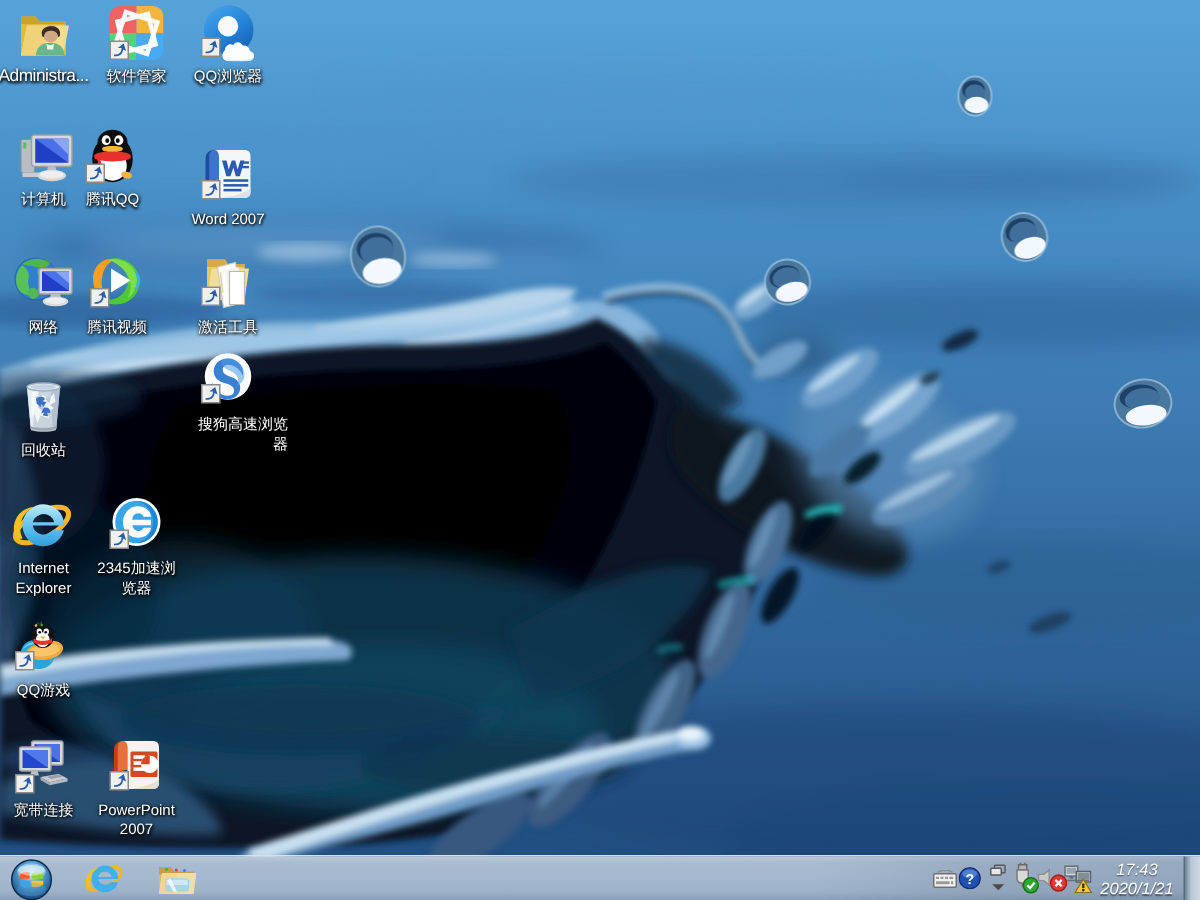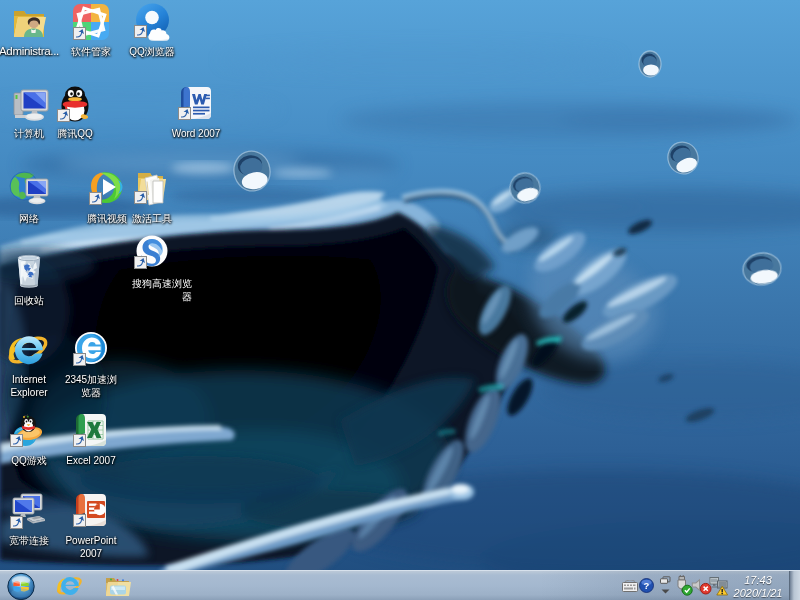--- a/index.html
+++ b/index.html
@@ -394,21 +394,21 @@
   <path d="M6,31.5 C8,29 12,28.5 13,30.5 C14,32.5 11,34 9,34 C7,34 5.5,33 6,31.5 Z" fill="#f5b53a"></path>
   <path d="M32,31.5 C30,29 26,28.5 25,30.5 C24,32.5 27,34 29,34 C31,34 32.5,33 32,31.5 Z" fill="#f5b53a"></path>
   <g transform="translate(1,24)">
    <rect x="0.5" y="0.5" width="12" height="12" fill="#f0f0f0" stroke="#8a8a8a"></rect>
    <path d="M3,9.5 C7,9.5 8,7.5 8,5 L5.5,5 L9.5,2 L11,7 L9,6 C9,9 6.5,11 3,10.5 Z" fill="#2a5fa8"></path>
   </g>
  </svg>
       </div>
  <div class="lbl">腾讯QQ</div>
 </div>
-<div class="ico" style="left:75px;top:170px;">
+<div class="ico" style="left:46px;top:170px;">
  <div class="g">
         <svg width="38" height="38" viewBox="0 0 38 38">
   <path d="M12,3 C6,5 3,10 3,16 C3,24 8,30 15,31 C10,27 8,22 9,15 C10,9 13,5 17,3.5 C15,2.8 13.5,2.6 12,3 Z" fill="#f6a020"></path>
   <path d="M14,2.5 C24,0.5 33,7 34,16 C35,25 28,33 18,33 C13,33 9.5,31 7,28 C10,30 16,30.5 20,28 C26,24.5 28,17 24.5,11 C22,6.5 18,4 14,2.5 Z" fill="#4cc934"></path>
   <path d="M13,3 C20,1.5 28,5 31,11 C34,17 32,25 26,29 C29,24 29,17 25,12 C22,7.5 17,4.5 13,3 Z" fill="#7ede48"></path>
   <path d="M30,24 C33,20 33,14 30,10 C36,13 36,21 30,24 Z" fill="#35b2e8"></path>
   <path d="M15,9 L28,17 L15,25 Z" fill="#fff"></path>
   <g transform="translate(1,22)">
    <rect x="0.5" y="0.5" width="12" height="12" fill="#f0f0f0" stroke="#8a8a8a"></rect>
    <path d="M3,9.5 C7,9.5 8,7.5 8,5 L5.5,5 L9.5,2 L11,7 L9,6 C9,9 6.5,11 3,10.5 Z" fill="#2a5fa8"></path>
@@ -424,40 +424,20 @@
   <circle cx="19" cy="17" r="14.2" fill="#3aa4e8"></circle>
   <path d="M19,3 C28,3 33,10 33,17 C33,25 27,31 19,31 C27,29 30,23 30,17 C30,10 25,4 19,3 Z" fill="#1d87d4"></path>
   <path d="M10,17.3 C10,10 15.5,6.5 19.8,6.5 C25.6,6.5 28.6,10.5 28.6,13.5 L23.6,13.5 C23.2,11.9 22,11.1 20.1,11.1 C17.7,11.1 16.3,13 16.1,15.5 L28.6,15.5 L28.6,19.2 L16.2,19.2 C16.8,22 18.7,23 20.6,23 C22,23 23.3,22.2 23.8,20.9 L28.8,20.9 C27.6,25.7 23.8,27.5 20.4,27.5 C15.5,27.5 10,24.6 10,17.3 Z" fill="#fff"></path>
   <g transform="translate(1,22)">
    <rect x="0.5" y="0.5" width="12" height="12" fill="#f0f0f0" stroke="#8a8a8a"></rect>
    <path d="M3,9.5 C7,9.5 8,7.5 8,5 L5.5,5 L9.5,2 L11,7 L9,6 C9,9 6.5,11 3,10.5 Z" fill="#2a5fa8"></path>
   </g>
  </svg>
       </div>
  <div class="lbl">2345加速浏<br>览器</div>
-</div>
-<div class="ico" style="left:59px;top:412px;">
- <div class="g">
-        <svg width="38" height="38" viewBox="0 0 38 38">
-  <path d="M10,2 C6,2 4,4.5 4,8 L4,26 C7,23 10,21.5 13,21 L13,7 C13,4 12,2 10,2 Z" fill="#1d6b34"></path>
-  <path d="M10,2 C8,2 6.5,3.5 6.5,6 L6.5,23 C8.5,22 11,21.3 13,21 L13,7 C13,4 12,2 10,2 Z" fill="#2f9e4f"></path>
-  <path d="M10,2 L30,2 C32.5,2 34,3.5 34,6 L34,30 C34,32.5 32.5,34 30,34 L13,34 C13,30 13,7 13,7 C13,4 12,2 10,2 Z" fill="#f4f6f5"></path>
-  <path d="M13,34 L30,34 C32.5,34 34,32.5 34,30 L34,28 C27,32 20,33.5 13,34 Z" fill="#d8e2da"></path>
-  <g stroke="#3f9e58" stroke-width="0.6" fill="none" opacity="0.9">
-   <path d="M16,9 L31,9 M16,13.5 L31,13.5 M16,18 L31,18 M16,22.5 L31,22.5 M16,27 L31,27 M16,9 L16,27 M21,9 L21,27 M26,9 L26,27 M31,9 L31,27"></path>
-  </g>
-  <rect x="16" y="9" width="15" height="18" fill="#e9f3ec" opacity="0.25"></rect>
-  <path d="M15,10 L20.5,10 L22.5,14.5 L24.5,10 L29,10 L25.5,17.5 L29.5,26 L24.5,26 L22.3,20.8 L20,26 L15,26 L19.2,17.5 Z" fill="#1f7a3d"></path>
-  <g transform="translate(1,22)">
-   <rect x="0.5" y="0.5" width="12" height="12" fill="#f0f0f0" stroke="#8a8a8a"></rect>
-   <path d="M3,9.5 C7,9.5 8,7.5 8,5 L5.5,5 L9.5,2 L11,7 L9,6 C9,9 6.5,11 3,10.5 Z" fill="#2a5fa8"></path>
-  </g>
- </svg>
-      </div>
- <div class="lbl">Excel 2007</div>
 </div>
 <div class="ico" style="left:59px;top:492px;">
  <div class="g">
         <svg width="38" height="38" viewBox="0 0 38 38">
   <path d="M10,2 C6,2 4,4.5 4,8 L4,26 C7,23 10,21.5 13,21 L13,7 C13,4 12,2 10,2 Z" fill="#c43e1c"></path>
   <path d="M10,2 C8,2 6.5,3.5 6.5,6 L6.5,23 C8.5,22 11,21.3 13,21 L13,7 C13,4 12,2 10,2 Z" fill="#e8703c"></path>
   <path d="M10,2 L30,2 C32.5,2 34,3.5 34,6 L34,30 C34,32.5 32.5,34 30,34 L13,34 C13,30 13,7 13,7 C13,4 12,2 10,2 Z" fill="#f6f3f1"></path>
   <path d="M13,34 L30,34 C32.5,34 34,32.5 34,30 L34,28 C27,32 20,33.5 13,34 Z" fill="#e8ddd6"></path>
   <rect x="15" y="9" width="18" height="17" rx="1" fill="#d44a20"></rect>
   <rect x="17" y="11.5" width="7.5" height="2.4" fill="#fff"></rect>
@@ -490,21 +470,21 @@
   <path d="M18,30.5 C18,27.5 21,25.6 23.6,27 C24.5,24.4 28.8,24.4 29.7,27.4 C32.3,26.8 34.5,28.7 34.5,31 C36.2,31.4 37.4,32.8 37.4,34.4 C37.4,36.3 35.7,37.6 34,37.6 L20,37.6 C17.8,37.6 16.3,36 16.3,34.1 C16.3,32.4 17.3,31 18,30.5 Z" fill="#fdfeff"></path>
   <path d="M17.5,36.2 C23,37.4 31,37.4 36.5,35.8 L35.5,37.2 C31,38.3 22,38.3 18.5,37.2 Z" fill="#dde8f0" opacity="0.8"></path>
   <g transform="translate(2,22)">
    <rect x="0.5" y="0.5" width="12" height="12" fill="#f0f0f0" stroke="#8a8a8a"></rect>
    <path d="M3,9.5 C7,9.5 8,7.5 8,5 L5.5,5 L9.5,2 L11,7 L9,6 C9,9 6.5,11 3,10.5 Z" fill="#2a5fa8"></path>
   </g>
  </svg>
       </div>
  <div class="lbl">QQ浏览器</div>
 </div>
-<div class="ico" style="left:120px;top:85px;margin-left:44px;">
+<div class="ico" style="left:120px;top:98px;">
  <div class="g">
         <svg width="38" height="38" viewBox="0 0 38 38">
   <path d="M10,2 C6,2 4,4.5 4,8 L4,26 C7,23 10,21.5 13,21 L13,7 C13,4 12,2 10,2 Z" fill="#1f4d9e"></path>
   <path d="M10,2 C8,2 6.5,3.5 6.5,6 L6.5,23 C8.5,22 11,21.3 13,21 L13,7 C13,4 12,2 10,2 Z" fill="#3d74ce"></path>
   <path d="M10,2 L30,2 C32.5,2 34,3.5 34,6 L34,30 C34,32.5 32.5,34 30,34 L13,34 C13,30 13,7 13,7 C13,4 12,2 10,2 Z" fill="#f4f6fa"></path>
   <path d="M13,34 L30,34 C32.5,34 34,32.5 34,30 L34,28 C27,32 20,33.5 13,34 Z" fill="#dbe2ee"></path>
   <path d="M15,9 L18,9 L19.5,15 L21.5,9 L23.8,9 L25.4,15 L27.2,9 L30,9 L26.9,19.5 L24.2,19.5 L22.6,13.7 L20.6,19.5 L17.9,19.5 Z" fill="#2b5bb0"></path>
   <rect x="26" y="10.2" width="6.5" height="1.7" fill="#2b5bb0" opacity="0"></rect>
   <rect x="28.4" y="9.6" width="4.5" height="1.6" fill="#2b5bb0"></rect>
   <rect x="28.4" y="12.6" width="4.5" height="1.6" fill="#2b5bb0"></rect>

